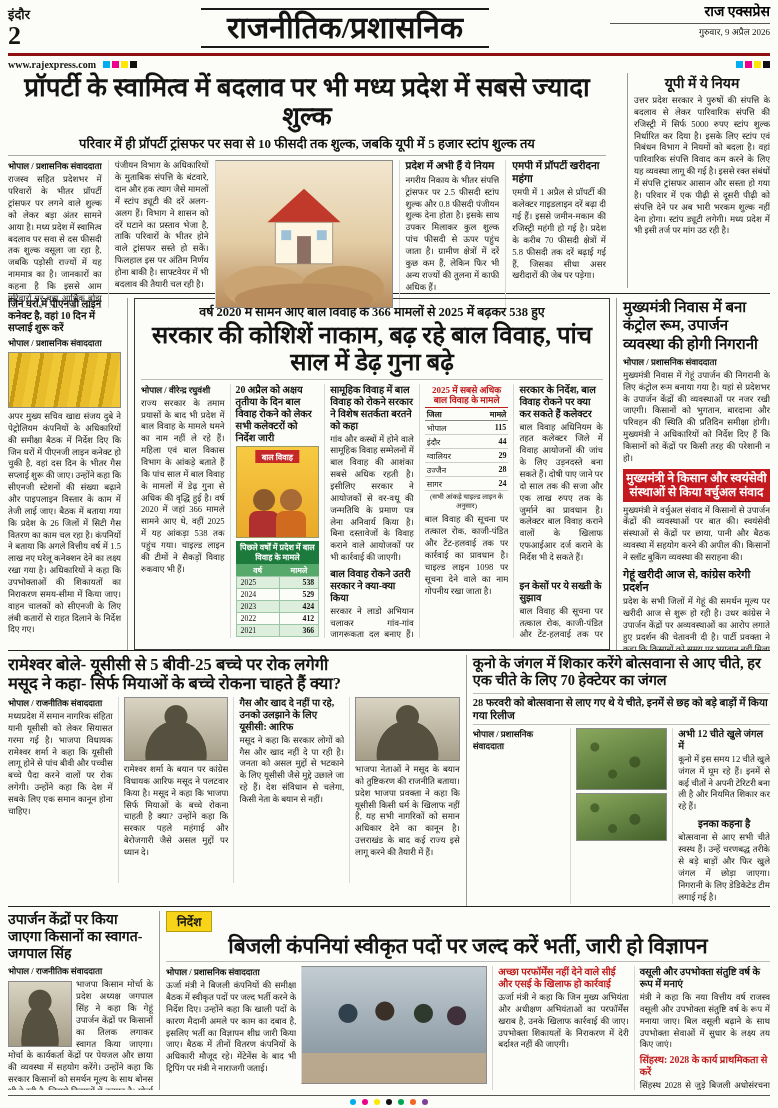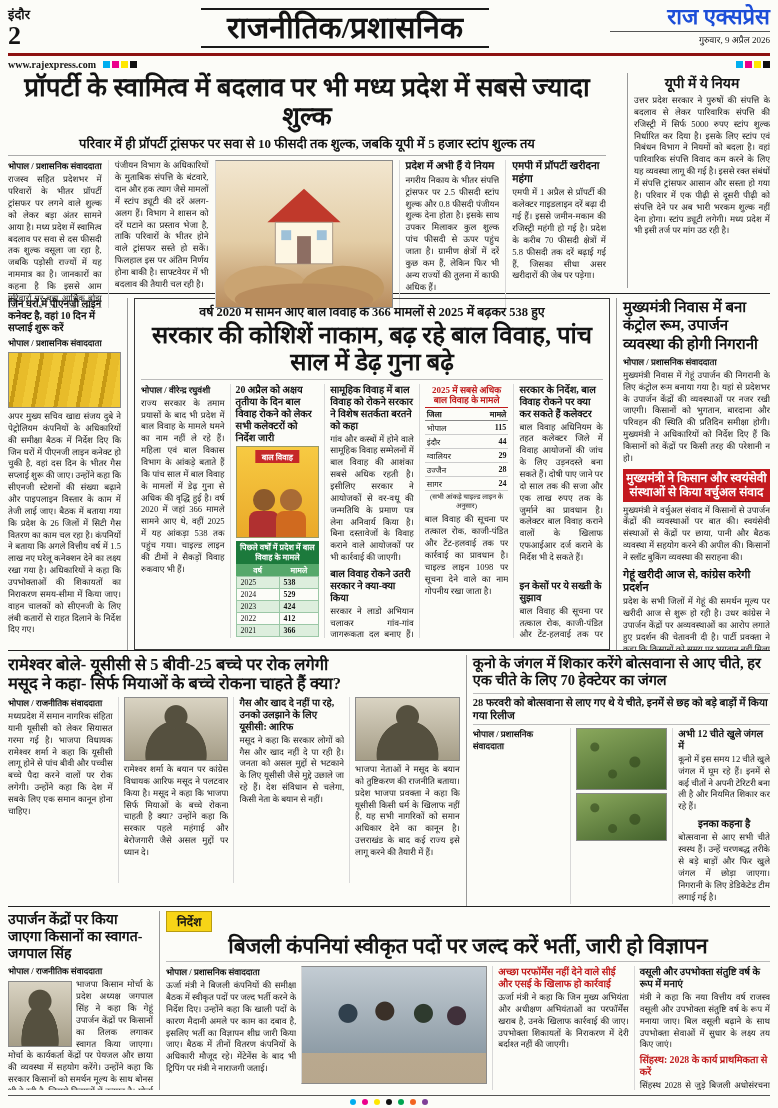--- a/index.html
+++ b/index.html
@@ -7,21 +7,21 @@
   .page { width:778px; height:1108px; margin:0 auto; background:#fcfcf8; color:#141414; overflow:hidden; position:relative; padding:3px 8px; }
 
   
   .mast { display:flex; align-items:stretch; height:50px; }
   .mh-left { width:72px; padding-top:2px; }
   .mh-city { font-size:13px; font-weight:bold; }
   .mh-num { font-size:26px; font-weight:bold; line-height:1; }
   .mh-center { flex:1; display:flex; align-items:center; justify-content:center; }
   .mh-title { font-size:30px; font-weight:bold; line-height:1.05; padding:2px 26px; border-top:2px solid #1a1a1a; border-bottom:2px solid #1a1a1a; }
   .mh-right { width:160px; text-align:right; padding-top:2px; }
-  .mh-brand { font-size:22px; font-weight:bold; color:#1d4ed8; line-height:1.05; }
+  .mh-brand { font-size:14px; font-weight:bold; color:#000000; line-height:1.05; }
   .mh-date { font-size:9px; border-top:1px solid #555; margin-top:3px; padding-top:1px; }
 
   
   .webbar { border-top:3px solid #8d1111; display:flex; align-items:center; height:17px; gap:3px; padding-top:2px; }
   .site { font-size:10px; font-weight:bold; }
   .regs { display:flex; gap:2px; margin-left:4px; }
   .sq { width:7px; height:7px; display:inline-block; }
   .sp { flex:1; }
 
   
@@ -61,21 +61,21 @@
   .cartoon .face1,.cartoon .face2 { position:absolute; width:22px; height:22px; border-radius:50%; background:#8d5a2b; bottom:26px; }
   .cartoon .face1{ left:16px; } .cartoon .face2{ right:16px; background:#a96b35; }
   .cartoon .body1,.cartoon .body2 { position:absolute; width:30px; height:26px; border-radius:8px 8px 0 0; bottom:0; }
   .cartoon .body1{ left:12px; background:#b03030; } .cartoon .body2{ right:12px; background:#d06a1f; }
   table { border-collapse:collapse; width:100%; }
   .ytab { font-size:7.8px; }
   .ytab-title { background:#1c7a3c; color:#fff; font-size:8px; font-weight:bold; text-align:center; padding:2px; line-height:1.15; }
   .ytab th { background:#56a86b; color:#fff; font-size:7.8px; padding:1px 3px; }
   .ytab td { border:1px solid #9bc7a6; padding:1px 4px; }
   .ytab tr:nth-child(odd) td { background:#ddeedd; }
-  .ytab td:last-child { text-align:left; font-weight:bold; }
+  .ytab td:last-child { text-align:right; font-weight:bold; }
   .dtab { font-size:8px; }
   .dtab-title { color:#c01b1b; font-weight:bold; font-size:9px; text-align:center; line-height:1.15; padding:1px 0 2px; border-bottom:1.5px solid #c01b1b; }
   .dtab th { font-size:7.8px; border-bottom:1px solid #888; padding:1px 2px; text-align:left; }
   .dtab th:last-child { text-align:right; }
   .dtab td { border-bottom:1px solid #ccc; padding:1px 2px; }
   .dtab td:last-child { text-align:right; font-weight:bold; }
   .tnote { font-size:7px; text-align:center; margin-top:1px; }
   .cmright { width:154px; border-left:1px solid #999; padding-left:6px; overflow:hidden; }
   .cmright h3 { font-size:15px; line-height:1.22; margin-bottom:3px; }
   .rev { background:#c41a1f; color:#fff; font-size:12px; font-weight:bold; text-align:center; padding:2px 3px; line-height:1.2; margin:4px 0 3px; }

